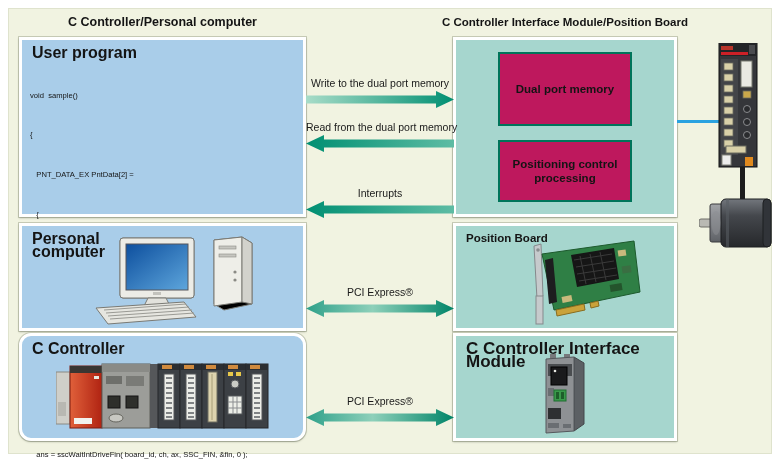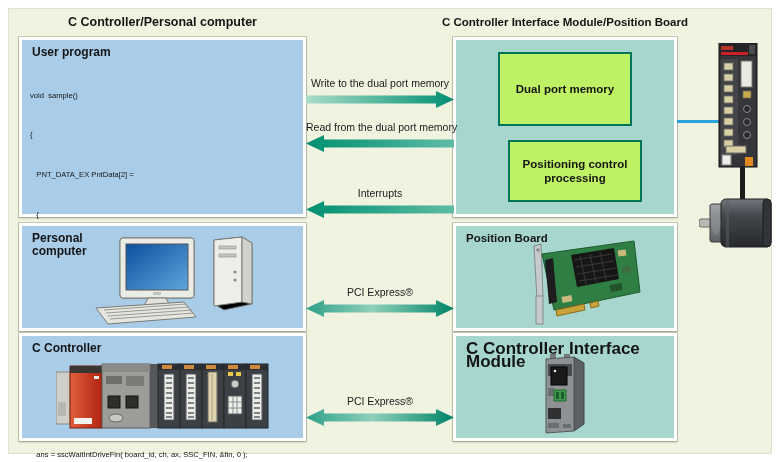--- a/index.html
+++ b/index.html
@@ -6,22 +6,22 @@
     font-family:"Liberation Sans",sans-serif;-webkit-font-smoothing:antialiased;}
   .panel{position:absolute;left:8px;top:8px;width:764px;height:446px;background:#f1f3e1;
     border:1px solid #dfe3cd;box-sizing:border-box;padding-left:12px;}
   .hdr{position:absolute;font-weight:bold;color:#141414;text-align:center;white-space:nowrap;}
   .hdr-left{left:10px;top:6px;width:287px;font-size:12.5px;}
   .hdr-right{left:430px;top:7px;width:252px;font-size:11.5px;}
   .box{position:absolute;box-sizing:border-box;border:3px solid #ffffff;
     box-shadow:0 1px 2px rgba(60,70,50,.35),0 0 0 1px #c9cdb8;}
   .box-blue{background:#a9cde9;}
   .box-teal{background:#a6d6ce;}
-  .box-title{position:absolute;left:10px;top:6px;font-weight:bold;font-size:12px;color:#141414;line-height:13px;}
-  .white-inner{position:absolute;background:#bef264;border:2px solid #00745a;box-sizing:border-box;
+  .box-title{position:absolute;left:10px;top:6px;font-weight:bold;font-size:16px;color:#141414;line-height:13px;}
+  .white-inner{position:absolute;background:#be185d;border:2px solid #00745a;box-sizing:border-box;
     display:flex;align-items:center;justify-content:center;text-align:center;
     font-weight:bold;font-size:11.5px;color:#141414;line-height:14px;}
   .code{position:absolute;left:8px;top:22px;font-size:7.6px;line-height:13.3px;color:#141414;
     white-space:pre;letter-spacing:0;}
   .arrow-group{position:absolute;left:297px;width:148px;text-align:center;}
   .arrow-label{font-size:10.5px;color:#1a1a1a;white-space:nowrap;display:block;margin-bottom:2px;margin-top:28px;}
   .ill{position:absolute;}
   .conn-blue{position:absolute;left:668px;top:111px;width:44px;height:3px;background:#2aa2e0;}
   .cable{position:absolute;left:731px;top:158px;width:5px;height:36px;background:#1c1c1c;}
 </style>
@@ -72,21 +72,21 @@
       <rect x="32" y="10" width="74" height="60" rx="3" fill="#ecece6" stroke="#7a7a74"></rect>
       <rect x="38" y="16" width="62" height="46" fill="url(#scrG)" stroke="#55555a"></rect>
       <rect x="65" y="64" width="8" height="3" fill="#c2c2bc"></rect>
       <polygon points="60,70 78,70 83,80 55,80" fill="#e2e2dc" stroke="#7a7a74"></polygon>
 
       <polygon points="8,80 96,74 108,89 20,96" fill="#e6e6e0" stroke="#7a7a74"></polygon>
       <path d="M16 82 L98 76 M18 85 L101 79 M20 88 L104 82 M22 91 L106 85" stroke="#9a9a94" stroke-width="1" fill="none"></path>
     </svg>
   </div>
 
-  <div class="box box-blue" style="left:10px;top:324px;width:287px;height:108px;">
+  <div class="box box-blue" style="left:10px;top:324px;width:287px;height:108px;border-radius:12px;">
     <div class="box-title">C Controller</div>
     <svg class="ill" style="left:34px;top:24px;" width="214" height="74" viewBox="0 0 214 74">
       <defs>
         <linearGradient id="redG" x1="0" y1="0" x2="1" y2="0">
           <stop offset="0" stop-color="#e0603a"></stop>
             <stop offset="1" stop-color="#b02312"></stop>
         </linearGradient>
         <g id="led">
           <rect x="0" y="0" width="10" height="46" fill="#edeee9" stroke="#54575b"></rect>
           <path d="M2 4 H8 M2 9 H8 M2 14 H8 M2 19 H8 M2 24 H8 M2 29 H8 M2 34 H8 M2 39 H8 M2 43 H8" stroke="#5b5f63" stroke-width="1.4"></path>
@@ -135,21 +135,21 @@
       <rect x="190" y="4" width="22" height="6" fill="#2b2e32"></rect>
       <rect x="194" y="5" width="10" height="4" fill="#d08a3e"></rect>
       <use href="#led" x="196" y="14"></use>
     </svg>
   </div>
 
   <div class="box box-teal" style="left:444px;top:28px;width:224px;height:180px;">
     <div class="white-inner" style="left:42px;top:12px;width:134px;height:74px;">
       <span>Dual port memory</span>
     </div>
-    <div class="white-inner" style="left:42px;top:100px;width:134px;height:62px;margin-left:10px;">
+    <div class="white-inner" style="left:42px;top:100px;width:134px;height:62px;">
       <span>Positioning control processing</span>
     </div>
   </div>
 
   <div class="box box-teal" style="left:444px;top:214px;width:224px;height:108px;">
     <div class="box-title" style="font-size:11.5px;">Position Board</div>
     <svg class="ill" style="left:58px;top:10px;" width="140" height="92" viewBox="0 0 140 92">
 
       <polygon points="20,10 27,8 29,60 23,63" fill="#c6cacc" stroke="#85898c"></polygon>
       <rect x="22" y="60" width="7" height="28" fill="#c6cacc" stroke="#85898c"></rect>

